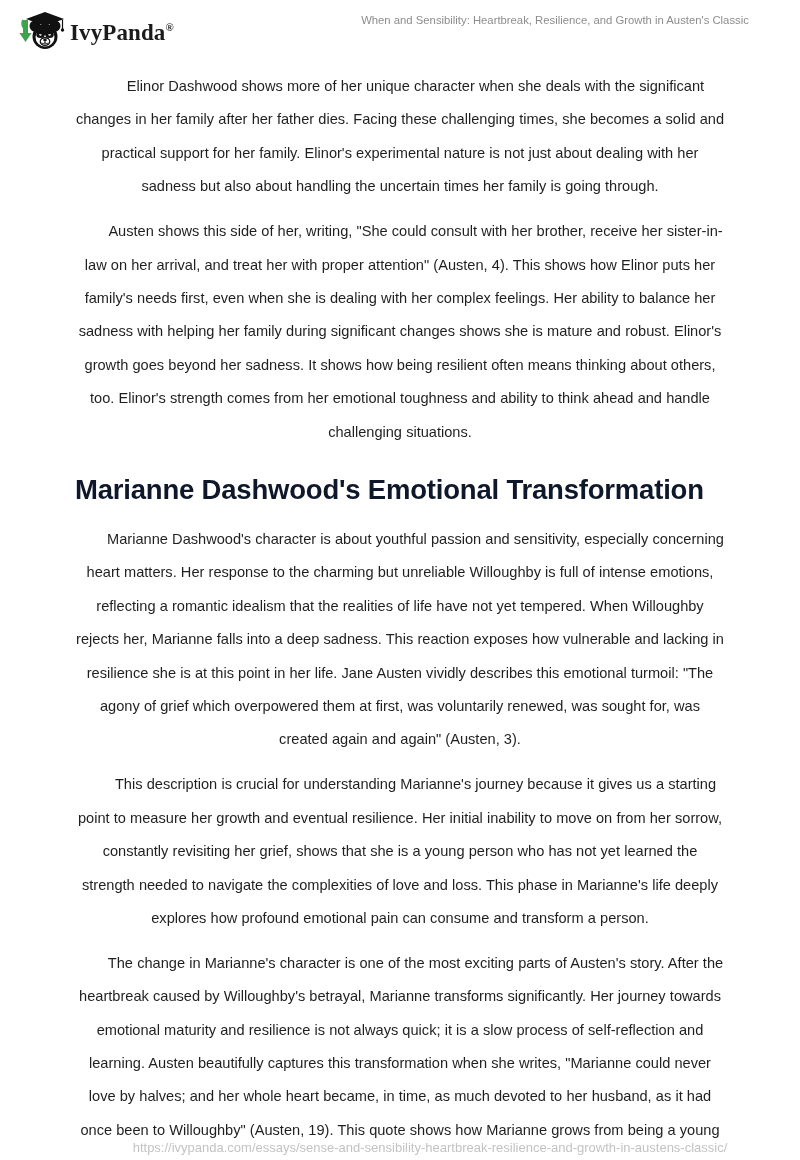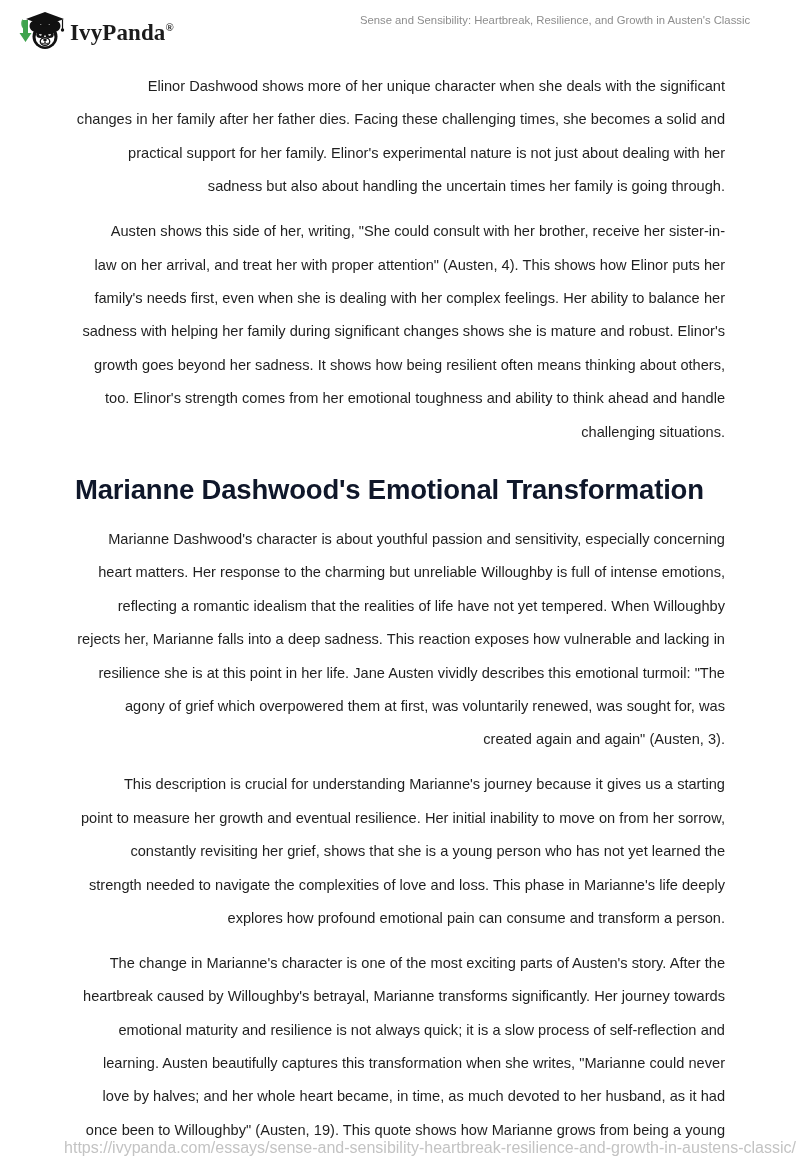--- a/index.html
+++ b/index.html
@@ -89,21 +89,21 @@
     width: 650px;
   }
 
   .para {
     font-family: "Liberation Sans", sans-serif;
     font-size: 14.6px;
     line-height: 33.4px;
     color: #1f1f1f;
     text-indent: 31px;
     margin: 0 0 11.5px 0;
-    text-align: right;
+    text-align: center;
     word-spacing: 0.1px;
   }
 
   .section-heading {
     font-family: "Liberation Sans", sans-serif;
     font-size: 27.5px;
     font-weight: bold;
     line-height: 38px;
     color: #0f172a;
     margin: 22px 0 14px 0;
@@ -123,21 +123,21 @@
     height: 50px;
   }
 
   .footer-url {
     position: absolute;
     left: 0;
     top: 31px;
     width: 800px;
     text-align: center;
     font-family: "Liberation Sans", sans-serif;
-    font-size: 16px;
+    font-size: 13px;
     color: #c3c3c3;
     line-height: 13px;
     white-space: nowrap;
     padding-left: 60px;
     box-sizing: border-box;
   }
 </style>
 </head>
 <body>
 
@@ -178,21 +178,21 @@
         <g fill="#111111">
           <path d="M58 6 L96 20 L58 34 L20 20 Z"></path>
           <path d="M34 26 L34 40 C34 47 46 51 58 51 C70 51 82 47 82 40 L82 26 L58 36 Z"></path>
           <path d="M93 21 L93 40" stroke="#111111" stroke-width="2.4" fill="none"></path>
           <circle cx="93" cy="42" r="3.4"></circle>
         </g>
       </svg>
       <span class="brand-word"><span>IvyPanda</span><span class="brand-reg">®</span></span>
     </div>
 
-    <div class="header-title">Sense and Sensibility: Heartbreak, Resilience, and Growth in Austen's Classic</div>
+    <div class="header-title">When and Sensibility: Heartbreak, Resilience, and Growth in Austen's Classic</div>
   </div>
 
   <div class="article">
 
     <p class="para">Elinor Dashwood shows more of her unique character when she deals with the significant changes in her family after her father dies. Facing these challenging times, she becomes a solid and practical support for her family. Elinor's experimental nature is not just about dealing with her sadness but also about handling the uncertain times her family is going through.</p>
 
     <p class="para">Austen shows this side of her, writing, "She could consult with her brother, receive her sister-in-law on her arrival, and treat her with proper attention" (Austen, 4). This shows how Elinor puts her family's needs first, even when she is dealing with her complex feelings. Her ability to balance her sadness with helping her family during significant changes shows she is mature and robust. Elinor's growth goes beyond her sadness. It shows how being resilient often means thinking about others, too. Elinor's strength comes from her emotional toughness and ability to think ahead and handle challenging situations.</p>
 
     <h2 class="section-heading">Marianne Dashwood's Emotional Transformation</h2>
 

